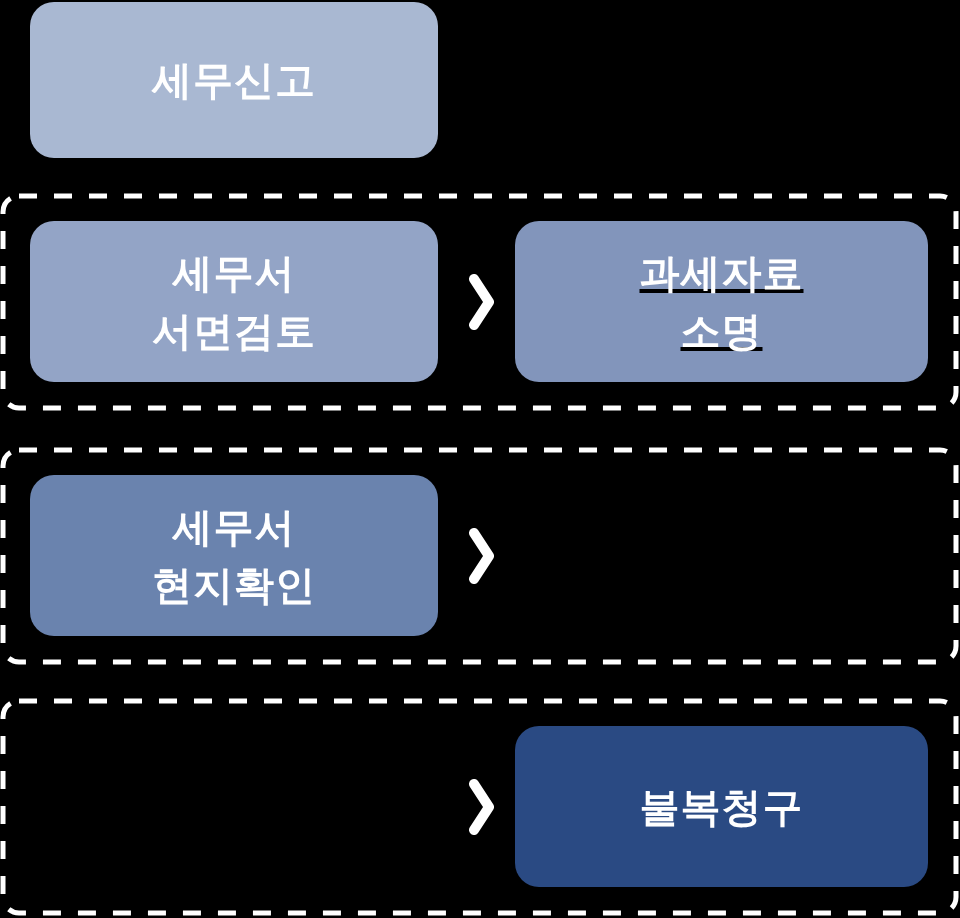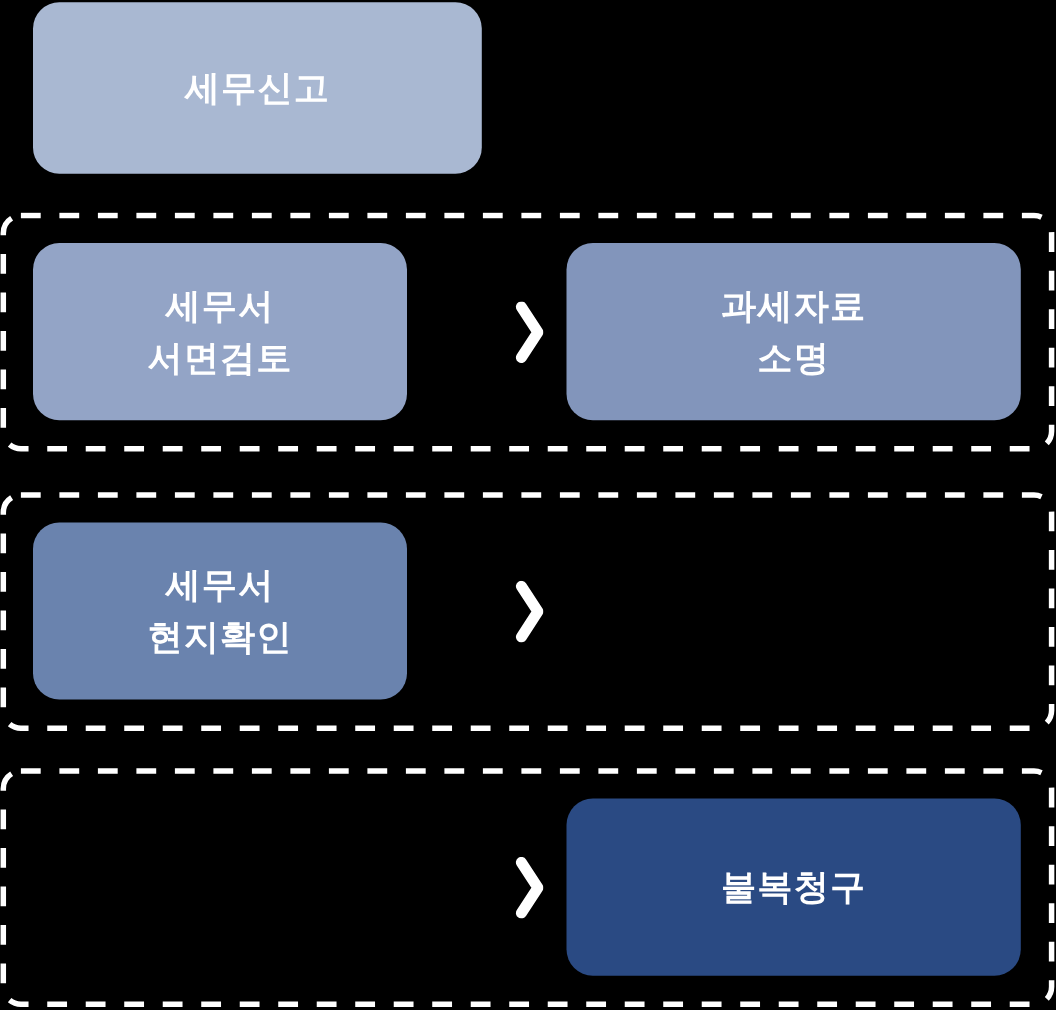--- a/index.html
+++ b/index.html
@@ -17,21 +17,21 @@
   }
   .box {
     position: absolute;
     border-radius: 24px;
     display: flex;
     align-items: center;
     justify-content: center;
   }
   .label {
     color: #fff;
-    font-size: 32px;
+    font-size: 40px;
     font-weight: 700;
     line-height: 1.45;
     text-align: center;
     white-space: pre-line;
     letter-spacing: 1px;
   }
   
   .title-box {
     left: 30px; top: 2px;
     width: 408px; height: 156px;
@@ -46,21 +46,21 @@
   .section-s1 { top: 193px; }
   .section-s2 { top: 447px; }
   .section-s3 { top: 698px; }
   .dash-frame {
     position: absolute;
     left: 0; top: 0;
     width: 960px; height: 218px;
   }
   .box-left {
     left: 30px; top: 28px;
-    width: 340px; height: 161px;
+    width: 408px; height: 161px;
   }
   .box-right {
     left: 515px; top: 28px;
     width: 413px; height: 161px;
   }
   .chevron {
     position: absolute;
     left: 468px; top: 81px;
     width: 26px; height: 56px;
   }
@@ -78,21 +78,21 @@
     <svg class="dash-frame">
       <rect x="3" y="3" width="953" height="212" rx="16" fill="none" stroke-width="5" stroke-dasharray="18 17" stroke="#ffffff"></rect>
     </svg>
     <div class="box box-left" style="background-color: rgb(147, 164, 198);">
       <span class="label">세무서
 서면검토</span>
     </div>
     <svg class="chevron" viewBox="0 0 26 56">
       <polyline points="6,5 21,28 6,51" fill="none" stroke-width="10" stroke-linecap="round" stroke-linejoin="round" stroke="#ffffff"></polyline>
     </svg>
-    <div class="box box-right" style="background-color: rgb(130, 149, 187);">
+    <div class="box box-right" style="background-color: rgb(130, 149, 187); text-decoration: underline;">
       <span class="label">과세자료
 소명</span>
     </div>
   </div>
 
   <div class="section section-s2">
     <svg class="dash-frame">
       <rect x="3" y="3" width="953" height="212" rx="16" fill="none" stroke-width="5" stroke-dasharray="18 17" stroke="#ffffff"></rect>
     </svg>
     <div class="box box-left" style="background-color: rgb(106, 131, 174);">

